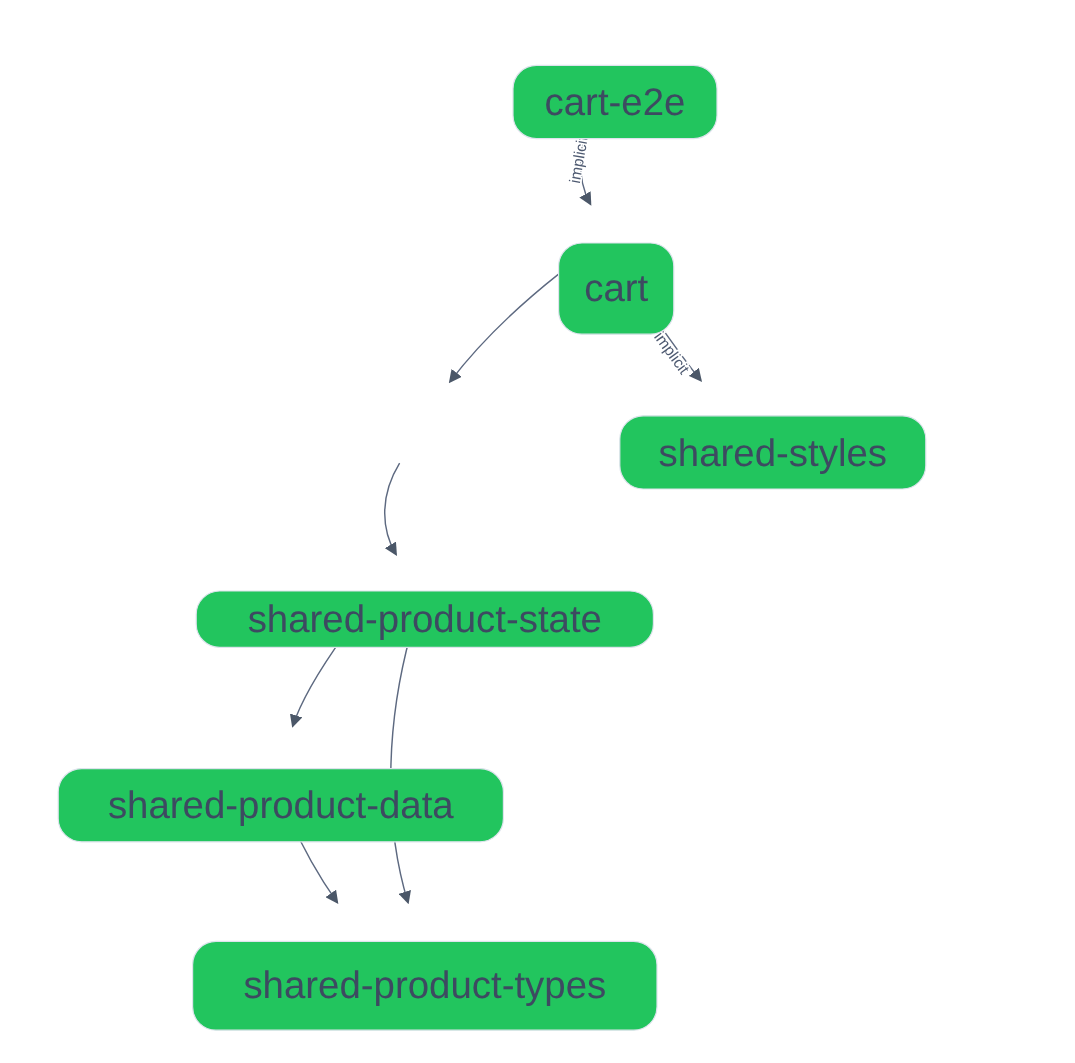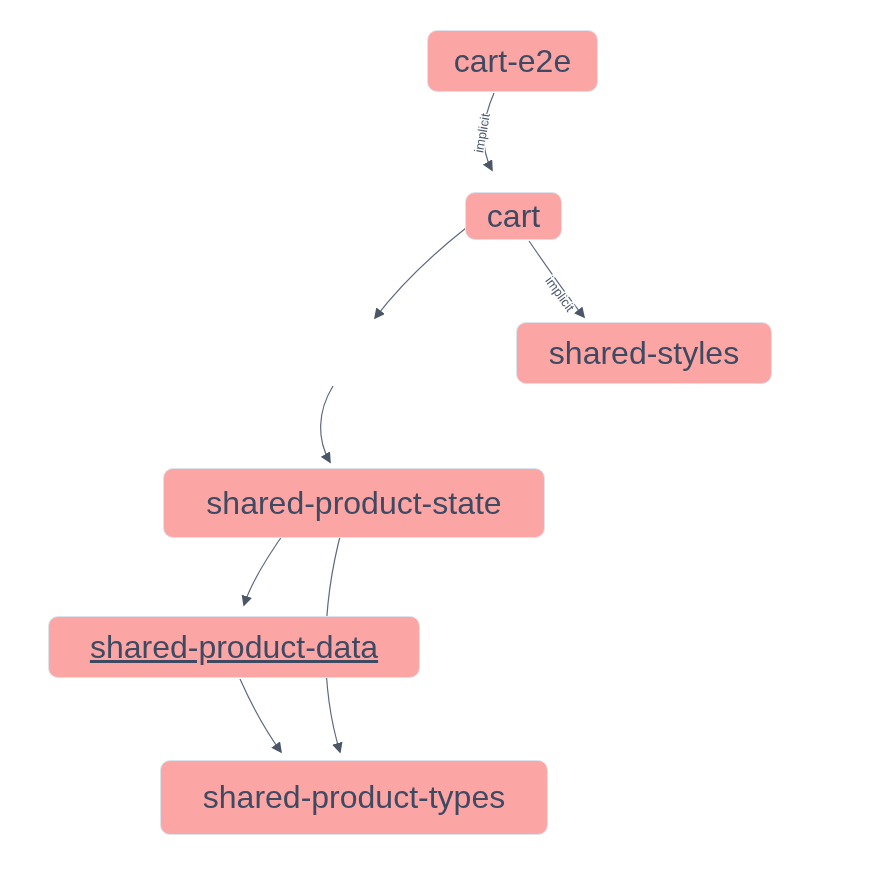--- a/index.html
+++ b/index.html
@@ -34,30 +34,31 @@
     font-size: 13px;
     fill: #4d5970;
     stroke: #ffffff;
     stroke-width: 2.5px;
     paint-order: stroke;
     text-anchor: middle;
   }
   .node {
     position: absolute;
     box-sizing: border-box;
-    background: #fca5a5;
+    background: #22c55e;
     border: 1px solid #dde3ec;
-    border-radius: 10px;
+    border-radius: 20px;
     display: flex;
     align-items: center;
     justify-content: center;
     font-size: 32px;
     color: #3d4a61;
     white-space: nowrap;
     cursor: pointer;
+    margin-top: 24px;
   }
 </style>
 </head>
 <body>
 
 <div class="canvas">
 
   <svg class="edges-layer" width="896" height="886" viewBox="0 0 896 886" xmlns="http://www.w3.org/2000/svg">
     <defs>
       <marker id="arrow" viewBox="0 0 10 10" refX="8.5" refY="5" markerWidth="9" markerHeight="9" orient="auto">
@@ -81,34 +82,34 @@
 
     <text class="edge-label" x="482" y="133" dy="0.35em" transform="rotate(-80 482 133)">implicit</text>
 
     <text class="edge-label" x="560" y="294" dy="0.35em" transform="rotate(54 560 294)">implicit</text>
   </svg>
 
   <div class="node" style="left:427px; top:30px; width:171px; height:62px;">
     <span>cart-e2e</span>
   </div>
 
-  <div class="node" style="left:465px; top:192px; width:97px; height:48px;">
+  <div class="node" style="left:465px; top:178px; width:97px; height:77px;">
     <span>cart</span>
   </div>
 
 
   <div class="node" style="left:516px; top:322px; width:256px; height:62px;">
     <span>shared-styles</span>
   </div>
 
-  <div class="node" style="left:163px; top:468px; width:382px; height:70px;">
+  <div class="node" style="left:163px; top:468px; width:382px; height:48px;">
     <span>shared-product-state</span>
   </div>
 
-  <div class="node" style="left:48px; top:616px; width:372px; height:62px;text-decoration:underline;">
+  <div class="node" style="left:48px; top:616px; width:372px; height:62px;">
     <span>shared-product-data</span>
   </div>
 
   <div class="node" style="left:160px; top:760px; width:388px; height:75px;">
     <span>shared-product-types</span>
   </div>
 
 </div>
 
 </body></html>

